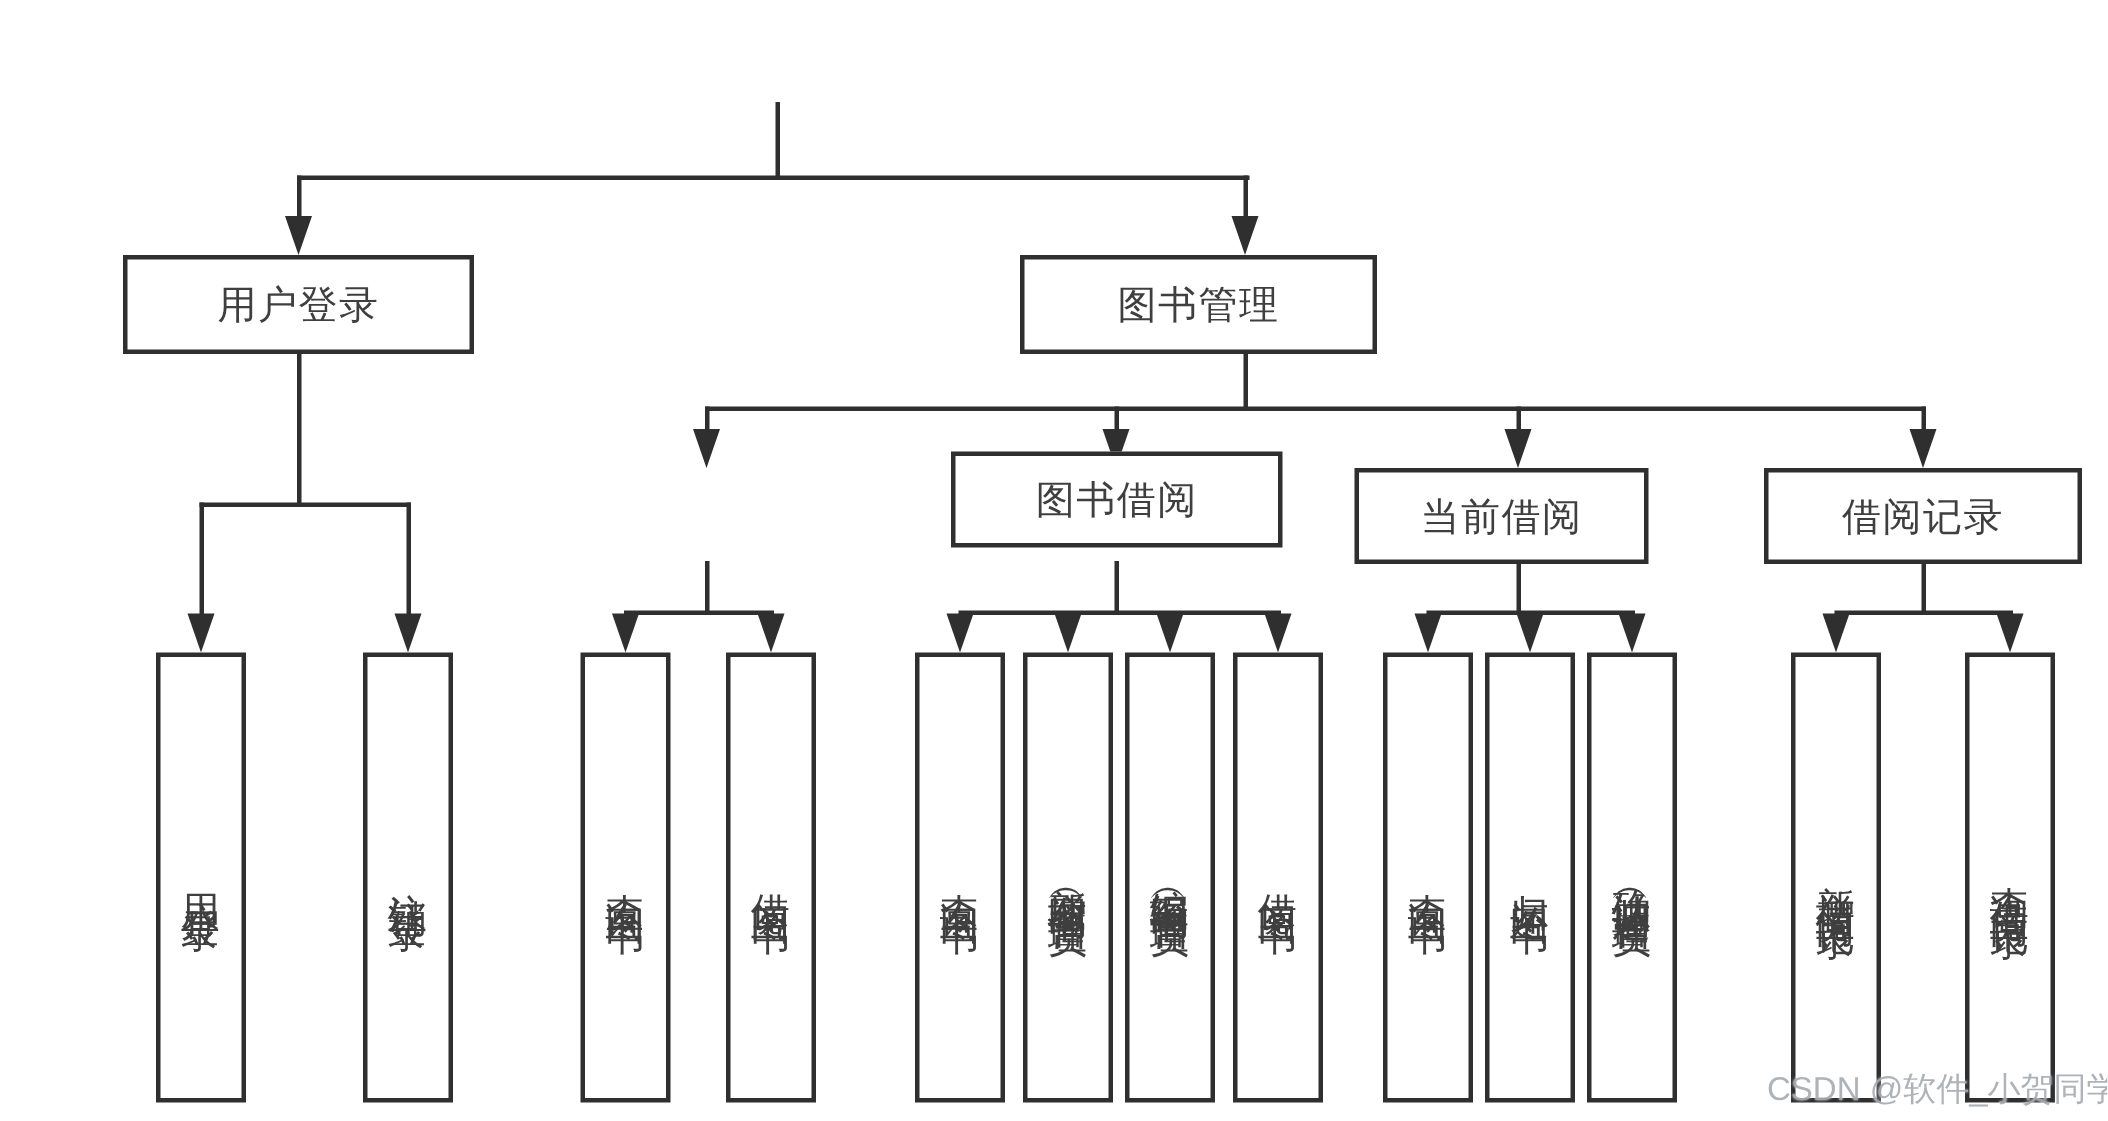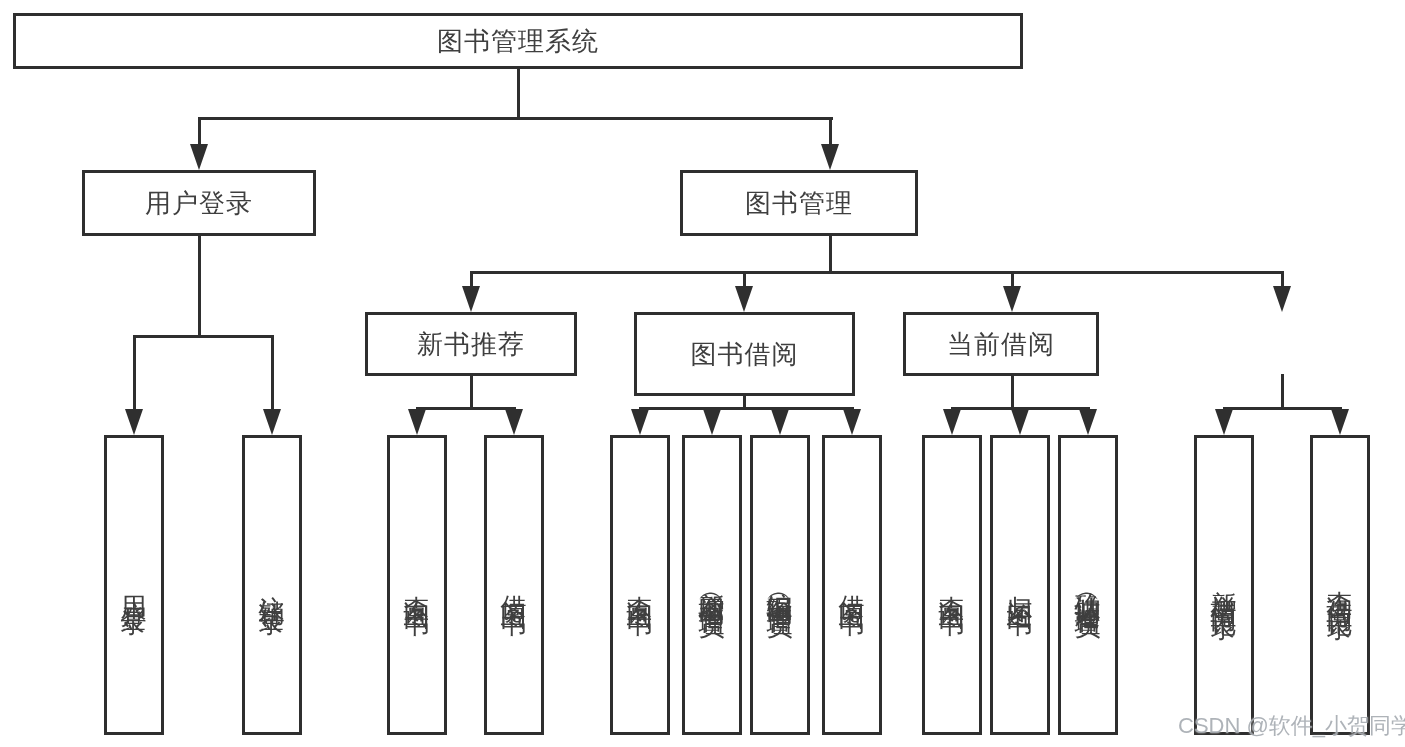--- a/index.html
+++ b/index.html
@@ -83,39 +83,36 @@
   <div class="arrow" style="left:631px;top:409px"></div>
   <div class="arrow" style="left:703px;top:409px"></div>
   <div class="arrow" style="left:771px;top:409px"></div>
   <div class="arrow" style="left:843px;top:409px"></div>
   <div class="arrow" style="left:943px;top:409px"></div>
   <div class="arrow" style="left:1011px;top:409px"></div>
   <div class="arrow" style="left:1079px;top:409px"></div>
   <div class="arrow" style="left:1215px;top:409px"></div>
   <div class="arrow" style="left:1331px;top:409px"></div>
 
-  <div class="box h" style="left:13px;top:13px;width:1010px;height:56px">
-    <span>图书管理系统</span>
-  </div>
 
   <div class="box h" style="left:82px;top:170px;width:234px;height:66px">
     <span>用户登录</span>
   </div>
   <div class="box h" style="left:680px;top:170px;width:238px;height:66px">
     <span>图书管理</span>
   </div>
 
-  <div class="box h" style="left:365px;top:312px;width:212px;height:64px">
-    <span>新书推荐</span>
-  </div>
-  <div class="box h" style="left:634px;top:312px;width:221px;height:84px">
+  <div class="box h" style="left:634px;top:301px;width:221px;height:64px">
     <span>图书借阅</span>
   </div>
   <div class="box h" style="left:903px;top:312px;width:196px;height:64px">
     <span>当前借阅</span>
+  </div>
+  <div class="box h" style="left:1176px;top:312px;width:212px;height:64px">
+    <span>借阅记录</span>
   </div>
 
   <div class="box v" style="left:104px;top:435px;width:60px;height:300px">
     <span class="vtext">用户登录</span>
   </div>
   <div class="box v" style="left:242px;top:435px;width:60px;height:300px">
     <span class="vtext">注销登录</span>
   </div>
 
   <div class="box v" style="left:387px;top:435px;width:60px;height:300px">

